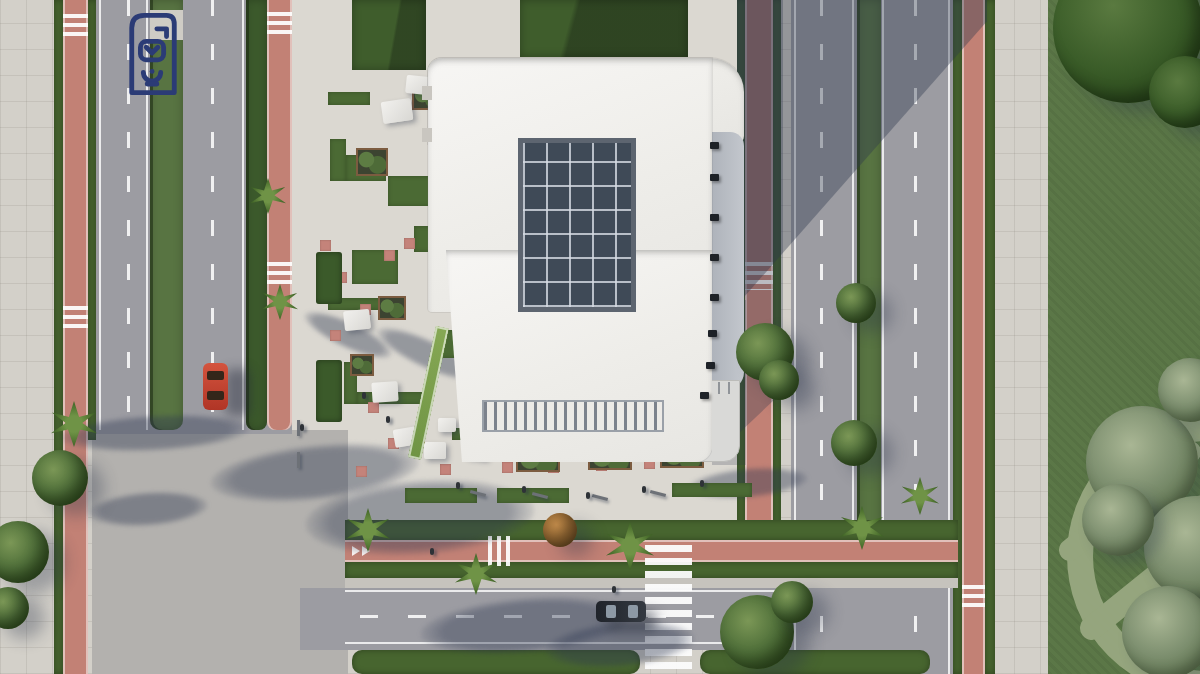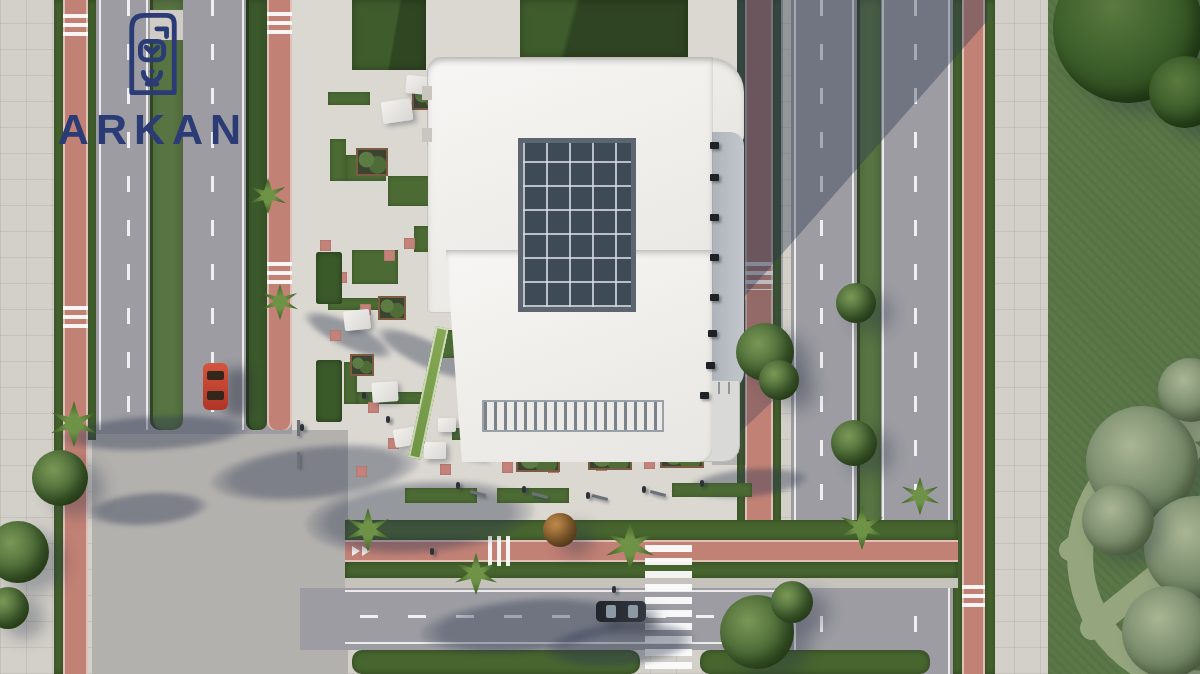--- a/index.html
+++ b/index.html
@@ -302,15 +302,14 @@
       <g stroke="#2b3b76" fill="none" stroke-width="5" stroke-linecap="round" stroke-linejoin="round">
         <path d="M8 83 L8 16 Q8 3 21 3 L44 3 Q52 3 52 12 L52 83 Z" fill="none"></path>
         <path d="M34 17 h10 v8"></path>
         <rect x="17" y="30" width="24" height="19" rx="6"></rect>
         <path d="M23 36 l6 6 l6 -6"></path>
         <path d="M20 62 a9 9 0 1 0 18 0"></path>
         <circle cx="29" cy="61" r="2.5" fill="#2b3b76" stroke="none"></circle>
         <path d="M24 74 h10"></path>
       </g>
     </svg>
-    <div class="logo-name">ARKAN</div>
   </div>
 </div>
 
 </body></html>

